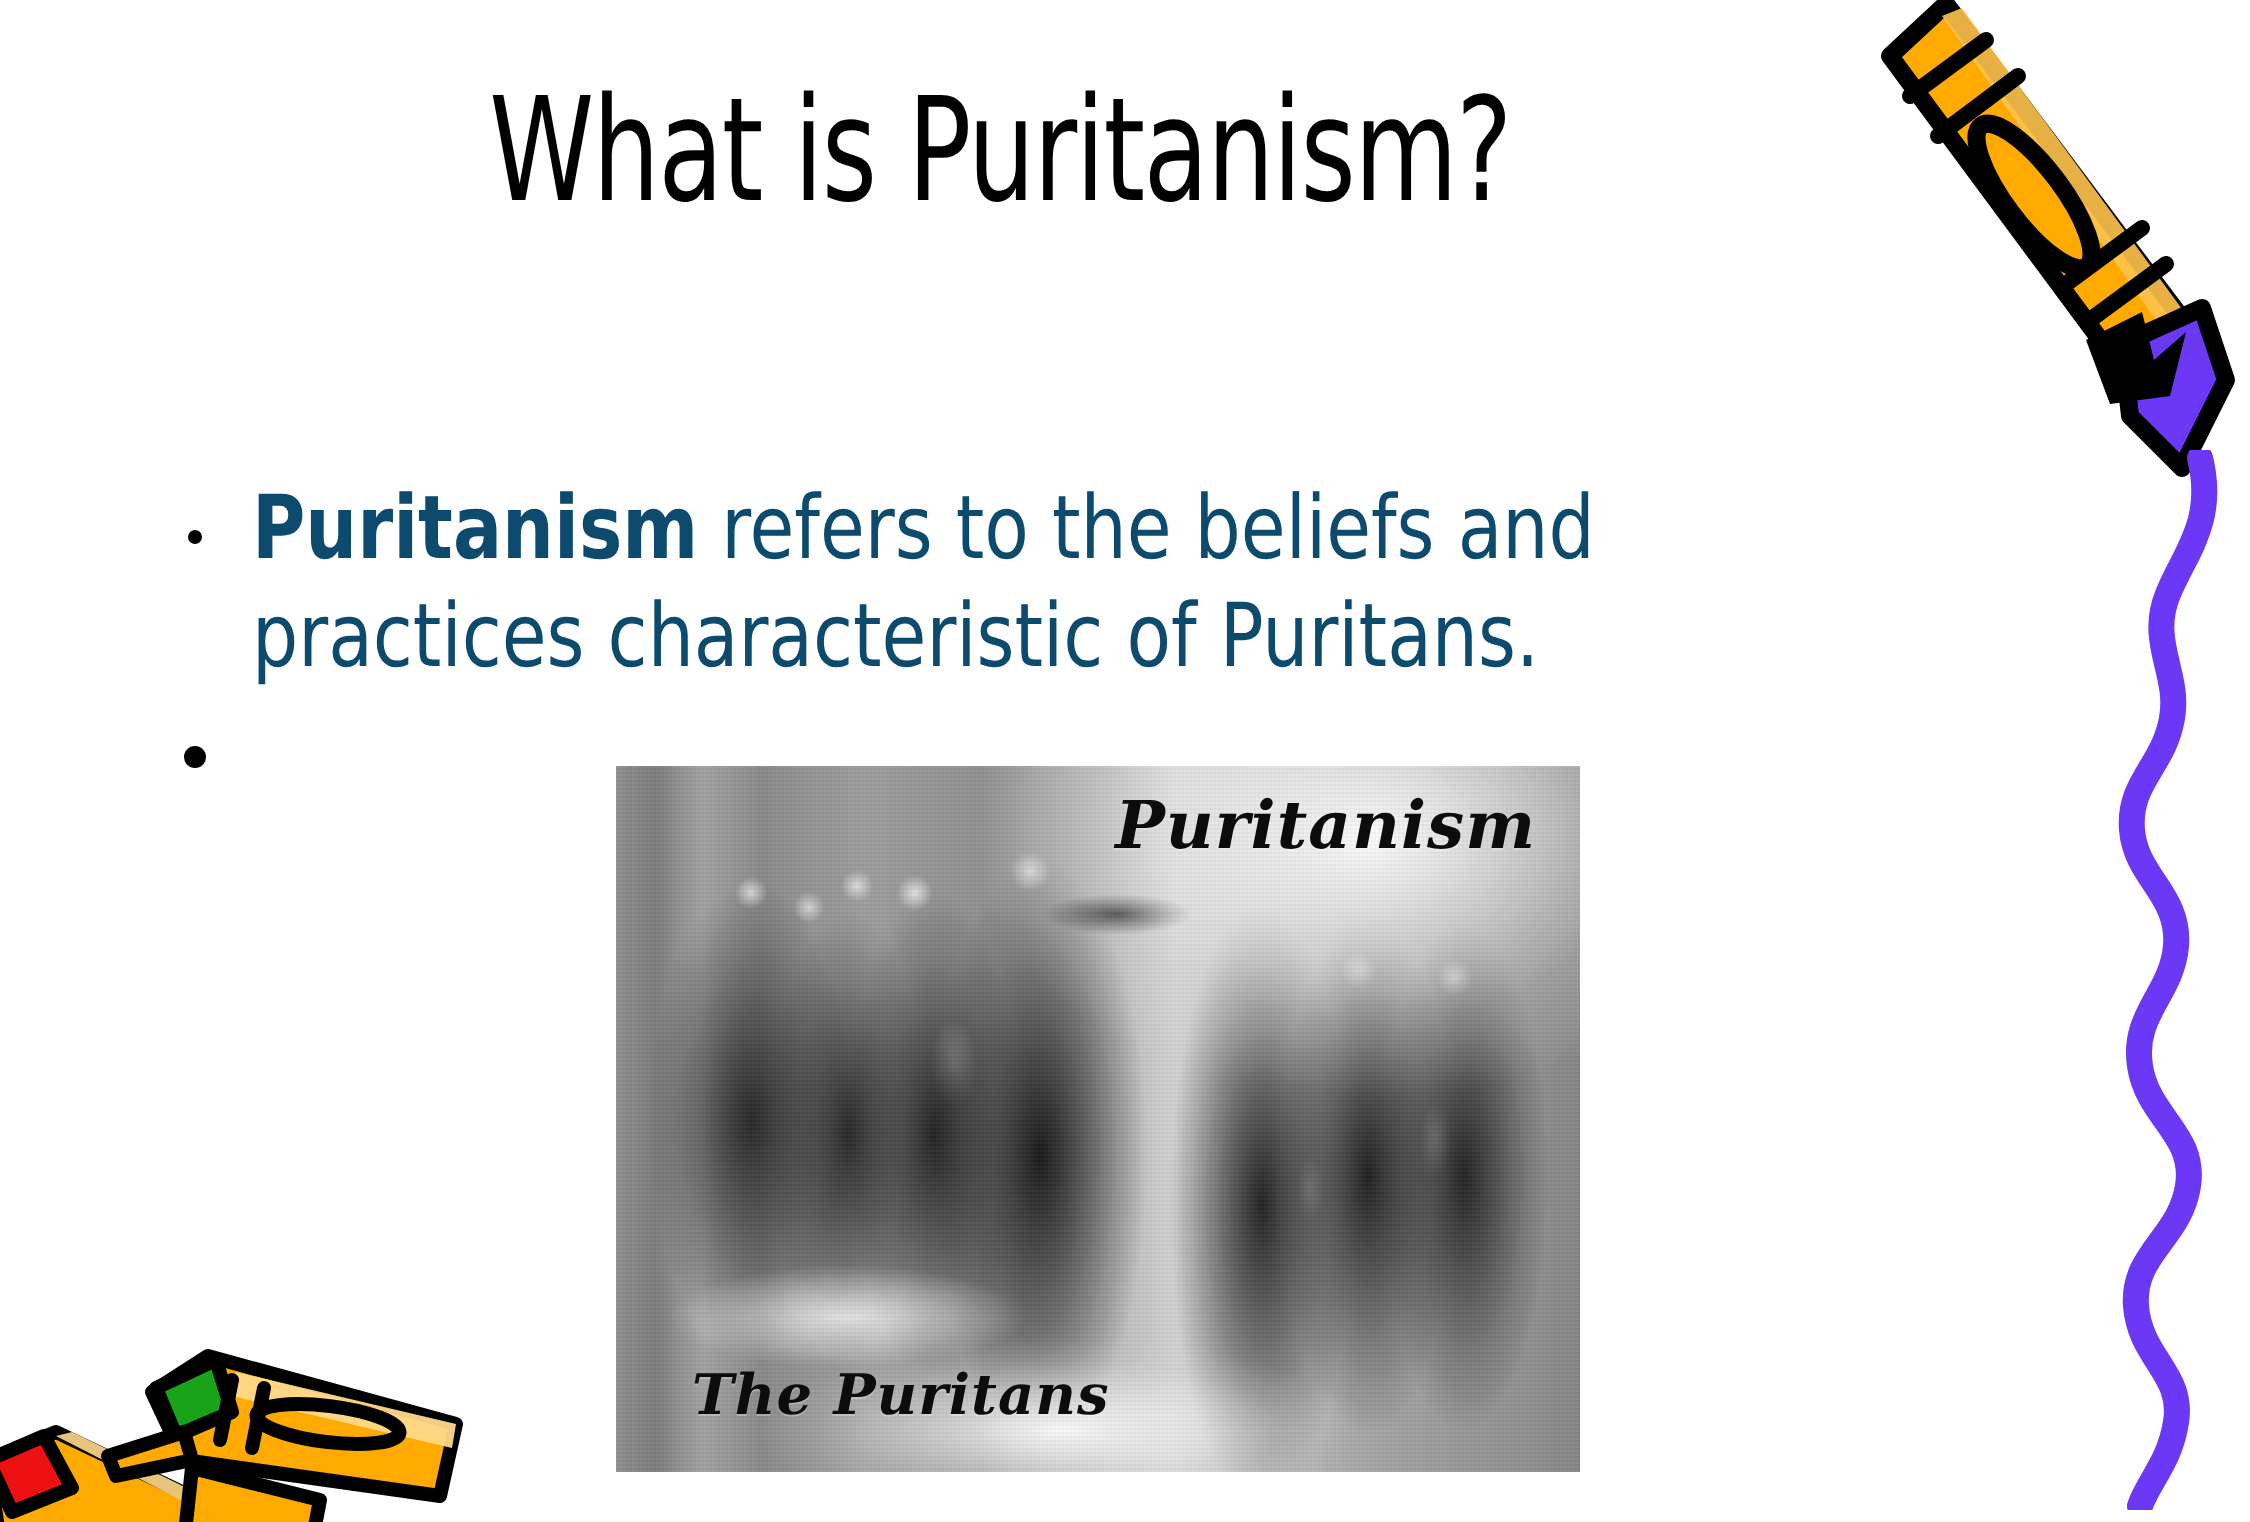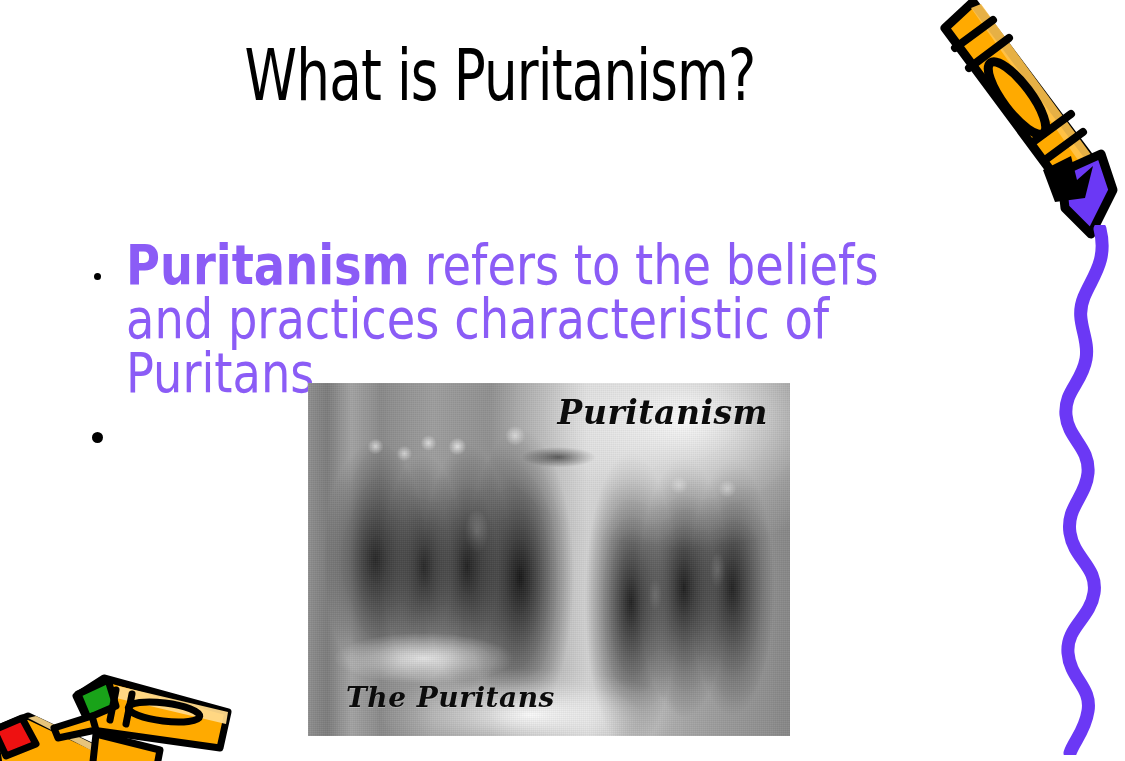--- a/index.html
+++ b/index.html
@@ -41,23 +41,23 @@
     top: 238px;
     width: 930px;
     margin: 0;
     padding: 0;
     list-style: none;
   }
   .bullet-row {
     position: relative;
     padding-left: 42px;
     font-family: "DejaVu Sans Condensed", "Liberation Sans Narrow", "Liberation Sans", sans-serif;
-    font-size: 56px;
+    font-size: 44px;
     line-height: 54px;
-    color: #8b5cf6;
+    color: #0c4a6e;
   }
   .bullet-row .dot {
     position: absolute;
     left: 10px;
     top: 0.62em;
     width: 7px;
     height: 7px;
     border-radius: 50%;
     background: #000;
   }

